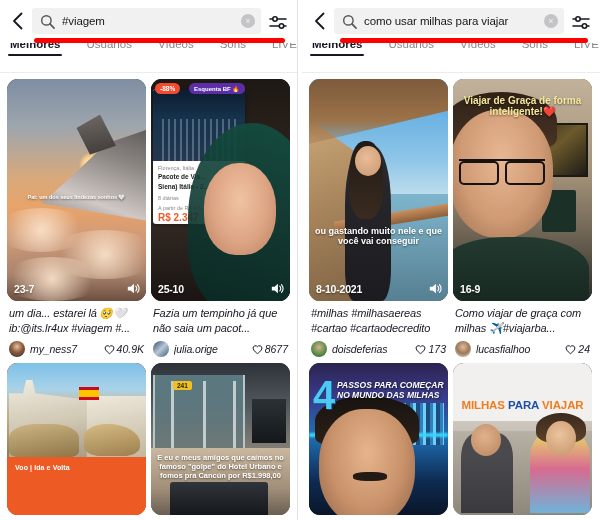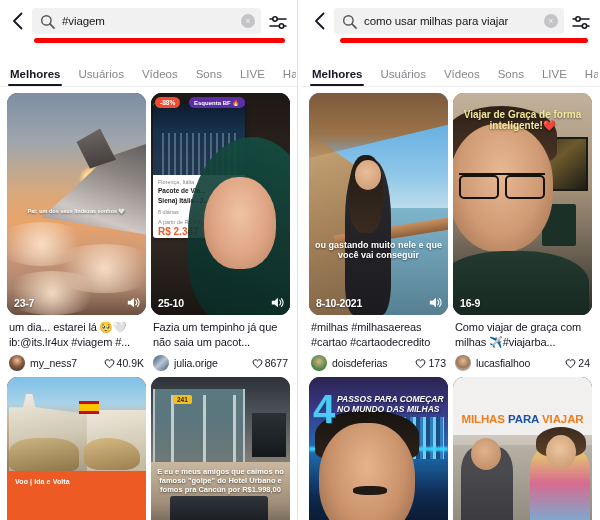--- a/index.html
+++ b/index.html
@@ -61,23 +61,23 @@
     height: 5px;
     background: #ff0000;
     border-radius: 3px;
     margin: 4px 12px 0 34px;
   }
   .panel.right .redbar { margin: 4px 12px 0 38px; }
 
   
   .tabs {
     display: flex; align-items: flex-end;
-    gap: 0;
-    padding: 6px 0 0 0;
-    height: 44px;
+    gap: 8px;
+    padding: 6px 0 16px 0;
+    height: 30px;
     border-bottom: 1px solid #ececed;
     overflow: hidden;
   }
   .tab {
     font-size: 11.5px;
     color: #86868b;
     padding: 0 9px 6px 9px;
     position: relative;
     white-space: nowrap;
   }
@@ -117,21 +117,21 @@
   }
   .ov {
     position: absolute; left: 0; right: 0;
     text-align: center;
     color: #fff;
     font-weight: bold;
     line-height: 1.18;
     padding: 0 6px;
     text-shadow: 0 1px 2px rgba(0,0,0,.5);
   }
-  .meta { padding: 5px 2px 0 2px; }
+  .meta { padding: 5px 2px 0 2px; font-style: italic; }
   .meta-title {
     font-size: 11px; color: #161722; line-height: 1.33;
     height: 30px; overflow: hidden;
     letter-spacing: -0.1px;
   }
   .meta-row {
     display: flex; align-items: center;
     margin-top: 4px; height: 18px;
   }
   .avatar {

